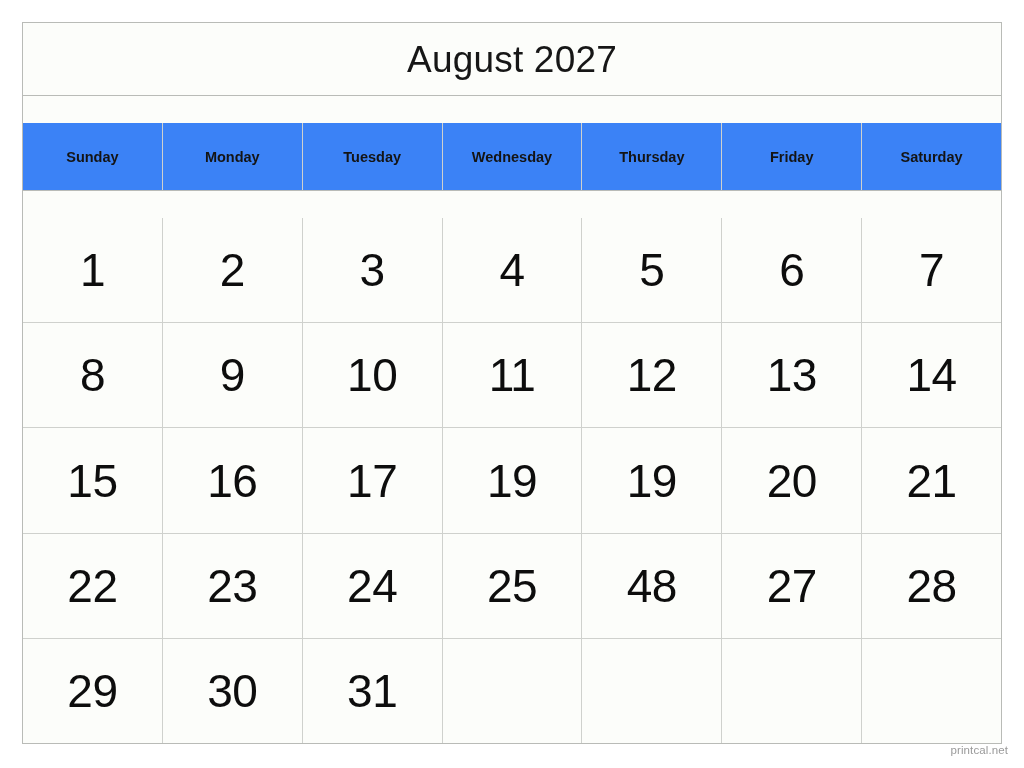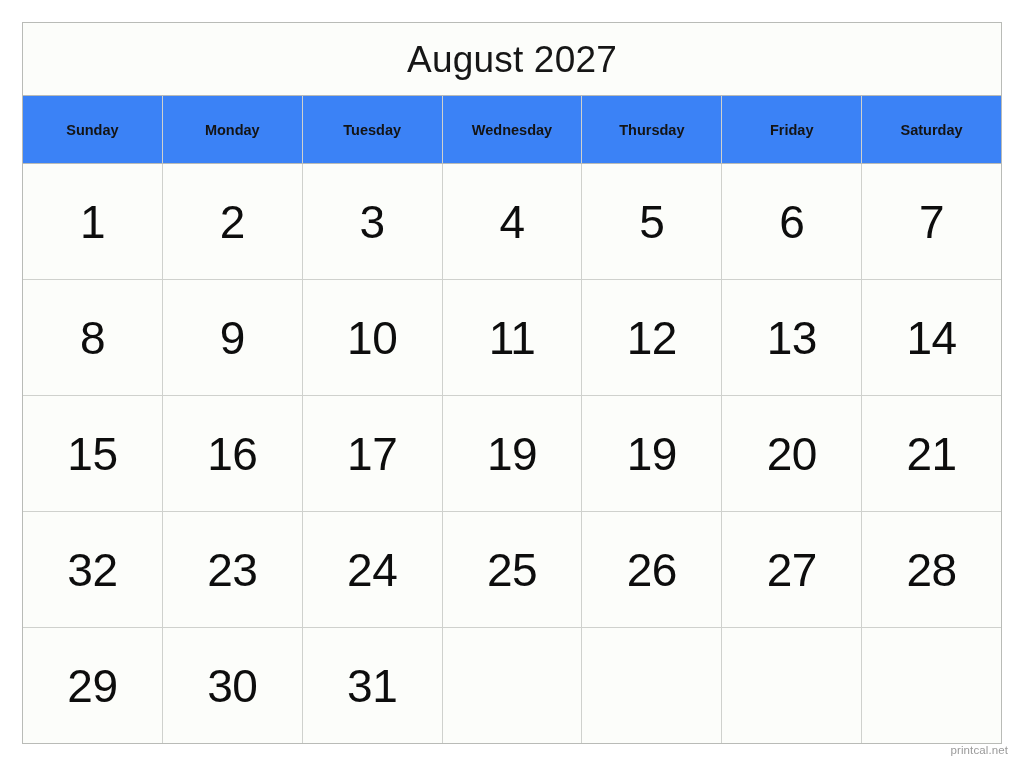--- a/index.html
+++ b/index.html
@@ -24,20 +24,21 @@
     position: absolute;
     left: 22px;
     top: 22px;
     width: 980px;
     height: 722px;
     box-sizing: border-box;
     border: 1px solid #b9bbb7;
     background: #fcfdfa;
     display: flex;
     flex-direction: column;
+    gap: 27px;
   }
 
   
   .title-row {
     height: 73px;
     flex: 0 0 73px;
     box-sizing: border-box;
     border-bottom: 1px solid #b9bbb7;
     display: flex;
     align-items: center;
@@ -238,33 +239,33 @@
         <div class="day-cell">
             <span class="day-number">20</span>
           </div>
         <div class="day-cell">
             <span class="day-number">21</span>
           </div>
       </div>
 
       <div class="week-row">
         <div class="day-cell">
-            <span class="day-number">32</span>
+            <span class="day-number">22</span>
           </div>
         <div class="day-cell">
             <span class="day-number">23</span>
           </div>
         <div class="day-cell">
             <span class="day-number">24</span>
           </div>
         <div class="day-cell">
             <span class="day-number">25</span>
           </div>
         <div class="day-cell">
-            <span class="day-number">26</span>
+            <span class="day-number">48</span>
           </div>
         <div class="day-cell">
             <span class="day-number">27</span>
           </div>
         <div class="day-cell">
             <span class="day-number">28</span>
           </div>
       </div>
 
       <div class="week-row">

